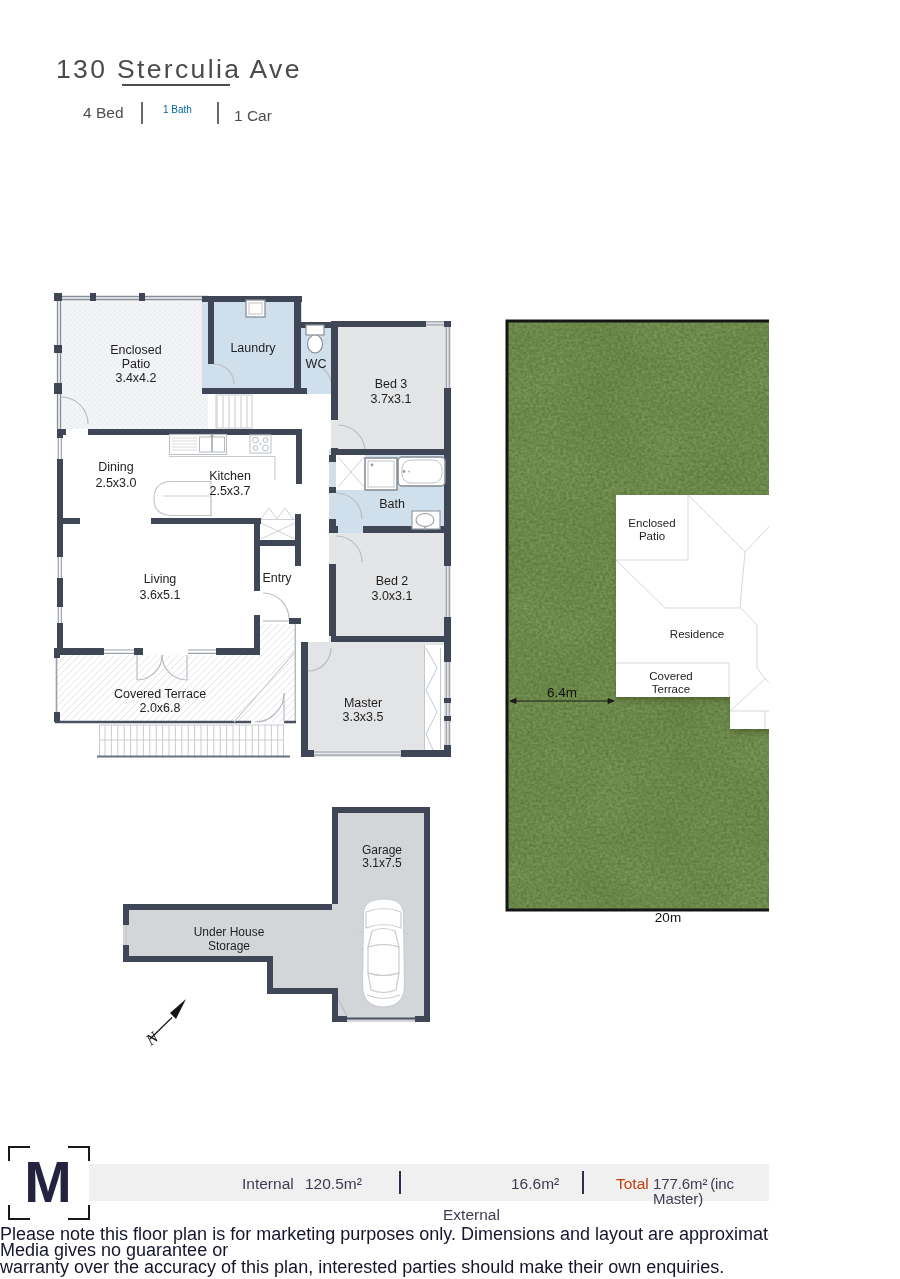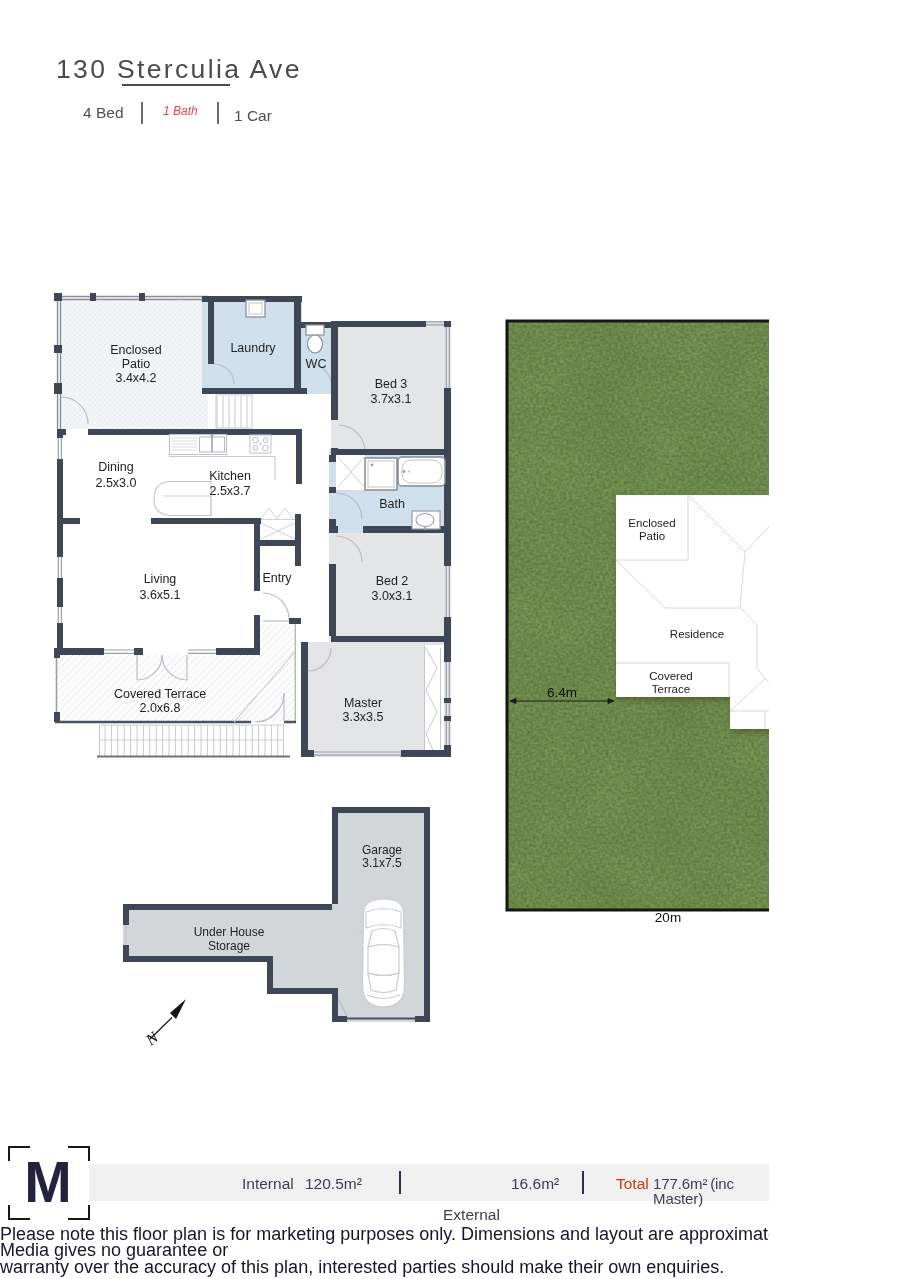--- a/index.html
+++ b/index.html
@@ -7,21 +7,21 @@
 .abs{position:absolute;}
 </style>
 </head>
 <body>
 <div id="page">
 
   <div class="abs" id="title" style="left:56px;top:56px;font-size:26.5px;letter-spacing:2.35px;color:#4b4b4b;line-height:1;">130 Sterculia Ave</div>
   <div class="abs" style="left:122px;top:84px;width:108px;height:2.4px;background:#4d4d4d;"></div>
   <div class="abs" id="sub1" style="left:83px;top:105px;font-size:15.5px;color:#4d4d4d;line-height:1;">4 Bed</div>
   <div class="abs" style="left:141px;top:102px;width:1.6px;height:22px;background:#6a6a6a;"></div>
-  <div class="abs" id="sub2" style="left:163px;top:105px;font-size:12px;color:#ef4444;line-height:1;font-style:italic;">1 Bath</div>
+  <div class="abs" id="sub2" style="left:163px;top:105px;font-size:10px;color:#0369a1;line-height:1;">1 Bath</div>
   <div class="abs" style="left:217px;top:102px;width:1.6px;height:22px;background:#6a6a6a;"></div>
   <div class="abs" id="sub3" style="left:234px;top:108px;font-size:15.5px;color:#4d4d4d;line-height:1;">1 Car</div>
 
   <svg class="abs" style="left:0;top:0;" width="900" height="1279" viewBox="0 0 900 1279">
   <defs>
     <pattern id="cross" width="5" height="5" patternUnits="userSpaceOnUse">
       <rect width="5" height="5" fill="#f4f5f7"></rect>
       <path d="M0,5 L5,0 M-1.25,1.25 L1.25,-1.25 M3.75,6.25 L6.25,3.75 M0,0 L5,5 M-1.25,3.75 L1.25,6.25 M3.75,-1.25 L6.25,1.25" stroke="#ebedf0" stroke-width="0.9"></path>
     </pattern>
     <pattern id="hatch" width="7" height="7" patternUnits="userSpaceOnUse">

